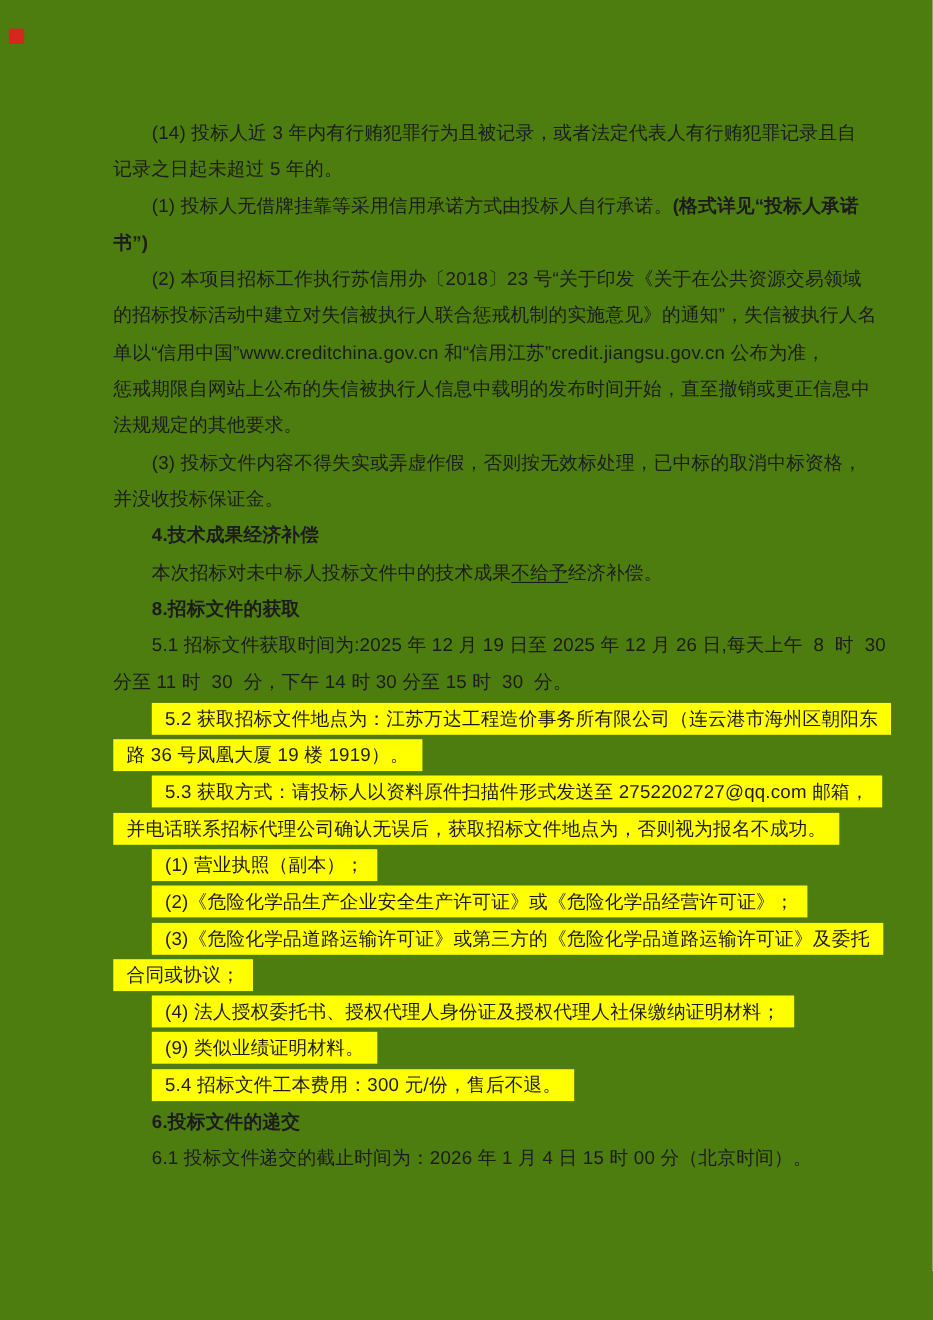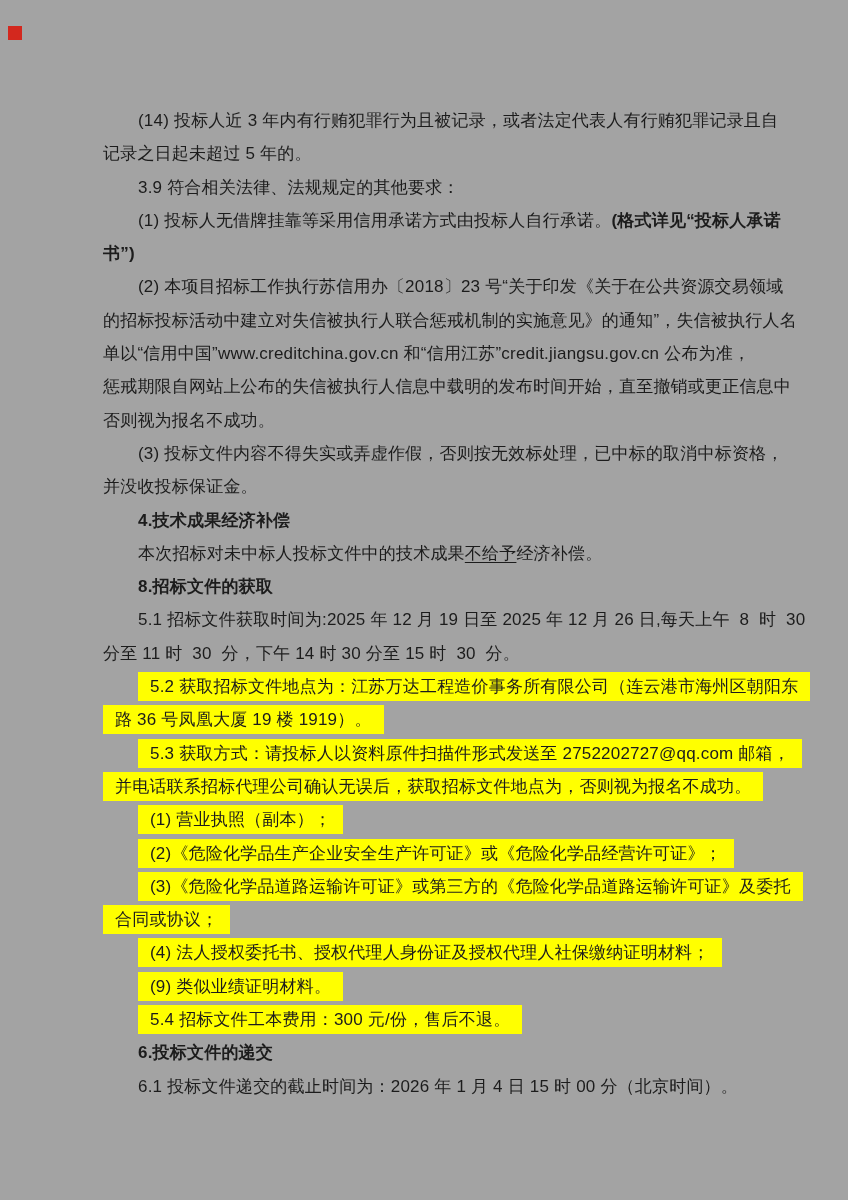--- a/index.html
+++ b/index.html
@@ -43,33 +43,32 @@
   .b { font-weight: bold; margin-top: 27px; }
   .u { text-decoration: underline; text-underline-offset: 3px; }
   .h {
     background: var(--hl, #ffff00);
     padding: 5px 12px;
   }
 </style>
 </head>
 <body>
 
-<div class="page" style="background: #a3a3a3;">
+<div class="page" style="background: #4d7c0f;">
   <div class="red-marker"></div>
   <div class="doc">
       <div class="line indent"><span class="">(14) 投标人近 3 年内有行贿犯罪行为且被记录，或者法定代表人有行贿犯罪记录且自</span></div>
       <div class="line"><span class="">记录之日起未超过 5 年的。</span></div>
-      <div class="line indent"><span class="">3.9 符合相关法律、法规规定的其他要求：</span></div>
       <div class="line indent"><span class="">(1) 投标人无借牌挂靠等采用信用承诺方式由投标人自行承诺。</span><span class="b">(格式详见“投标人承诺</span></div>
       <div class="line"><span class="b">书”)</span></div>
       <div class="line indent"><span class="">(2) 本项目招标工作执行苏信用办〔2018〕23 号“关于印发《关于在公共资源交易领域</span></div>
       <div class="line"><span class="">的招标投标活动中建立对失信被执行人联合惩戒机制的实施意见》的通知”，失信被执行人名</span></div>
       <div class="line"><span class="">单以“信用中国”www.creditchina.gov.cn 和“信用江苏”credit.jiangsu.gov.cn 公布为准，</span></div>
       <div class="line"><span class="">惩戒期限自网站上公布的失信被执行人信息中载明的发布时间开始，直至撤销或更正信息中</span></div>
-      <div class="line"><span class="">否则视为报名不成功。</span></div>
+      <div class="line"><span class="">法规规定的其他要求。</span></div>
       <div class="line indent"><span class="">(3) 投标文件内容不得失实或弄虚作假，否则按无效标处理，已中标的取消中标资格，</span></div>
       <div class="line"><span class="">并没收投标保证金。</span></div>
       <div class="line indent"><span class="b">4.技术成果经济补偿</span></div>
       <div class="line indent"><span class="">本次招标对未中标人投标文件中的技术成果</span><span class="u">不给予</span><span class="">经济补偿。</span></div>
       <div class="line indent"><span class="b">8.招标文件的获取</span></div>
       <div class="line indent"><span class="">5.1 招标文件获取时间为:2025 年 12 月 19 日至 2025 年 12 月 26 日,每天上午  8  时  30</span></div>
       <div class="line"><span class="">分至 11 时  30  分，下午 14 时 30 分至 15 时  30  分。</span></div>
       <div class="line indent"><span class="h">5.2 获取招标文件地点为：江苏万达工程造价事务所有限公司（连云港市海州区朝阳东</span></div>
       <div class="line"><span class="h">路 36 号凤凰大厦 19 楼 1919）。</span></div>
       <div class="line indent"><span class="h">5.3 获取方式：请投标人以资料原件扫描件形式发送至 2752202727@qq.com 邮箱，</span></div>

